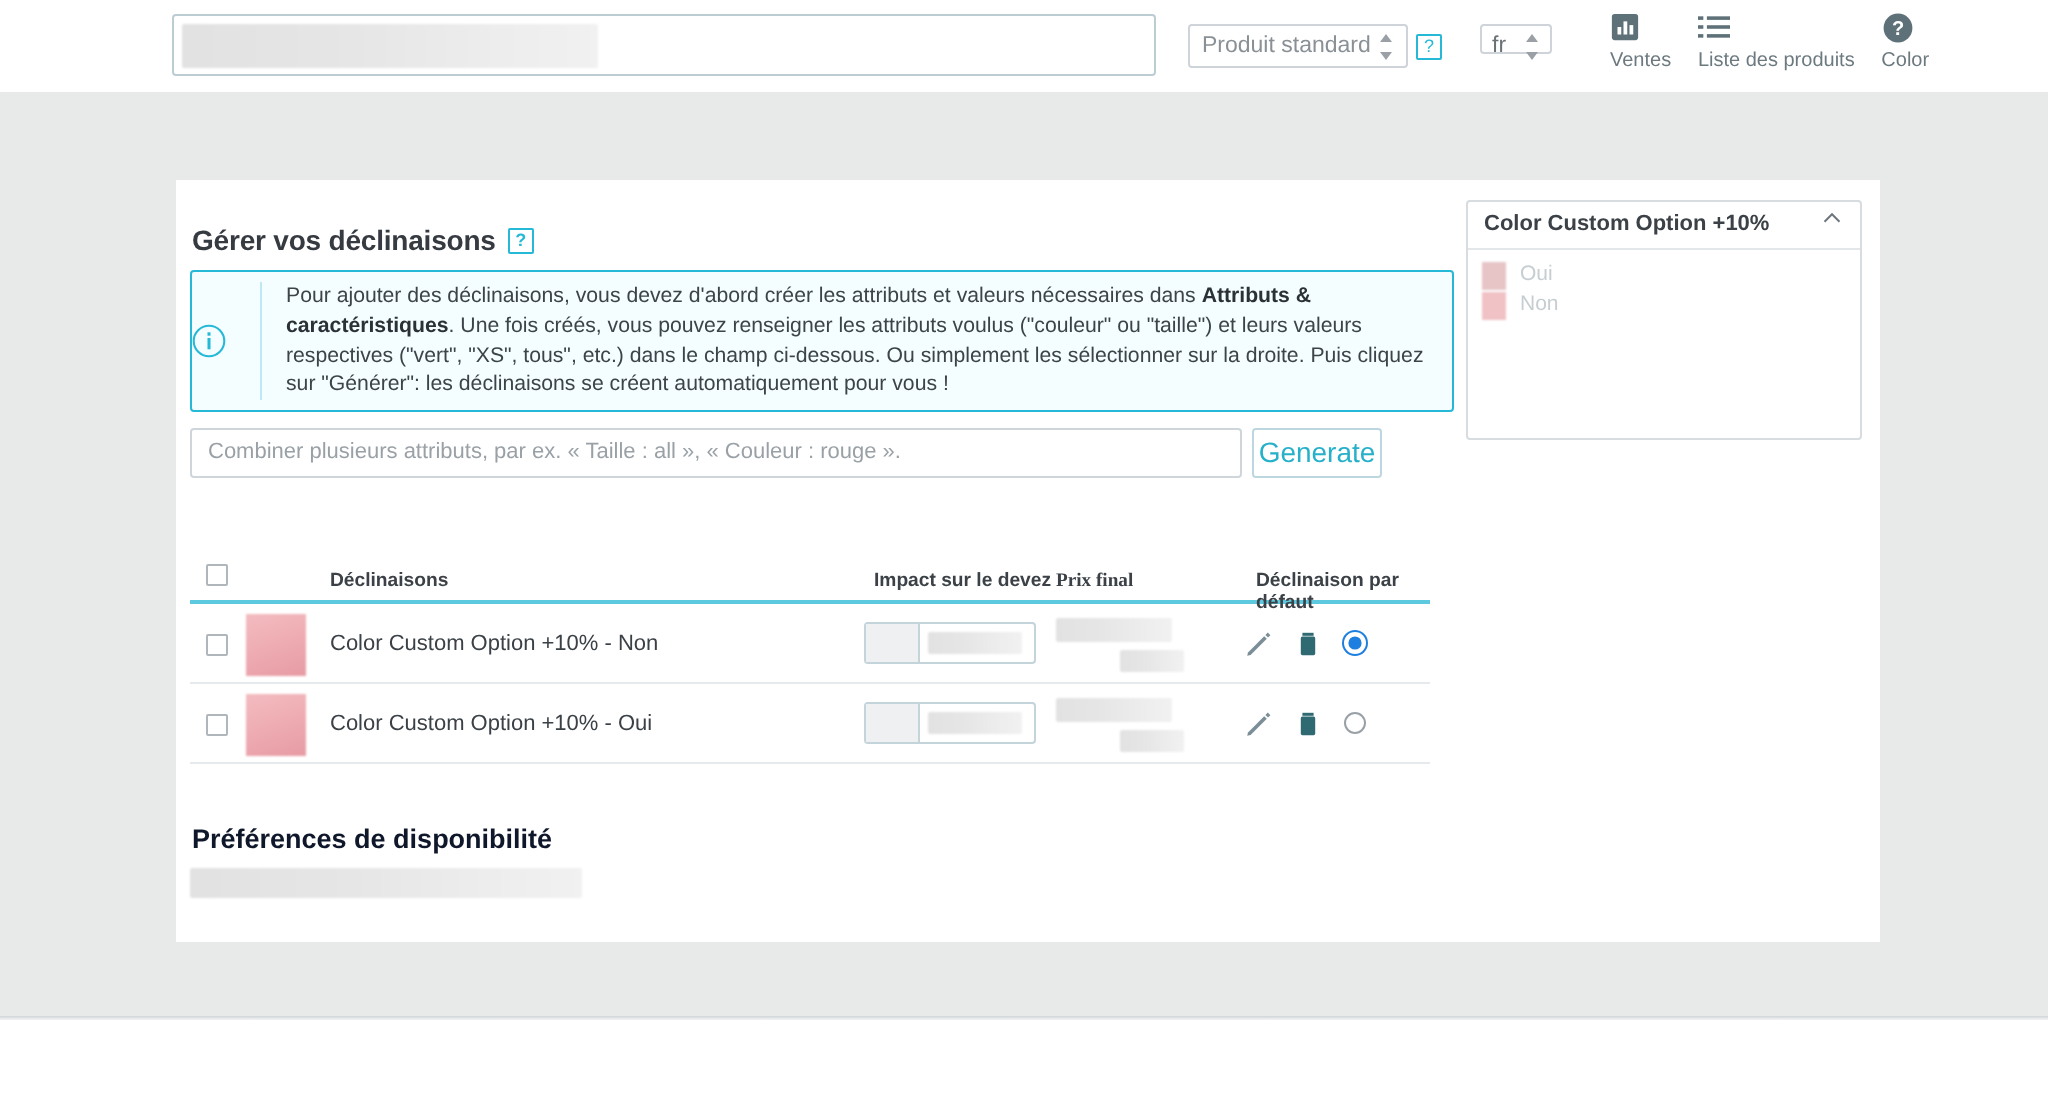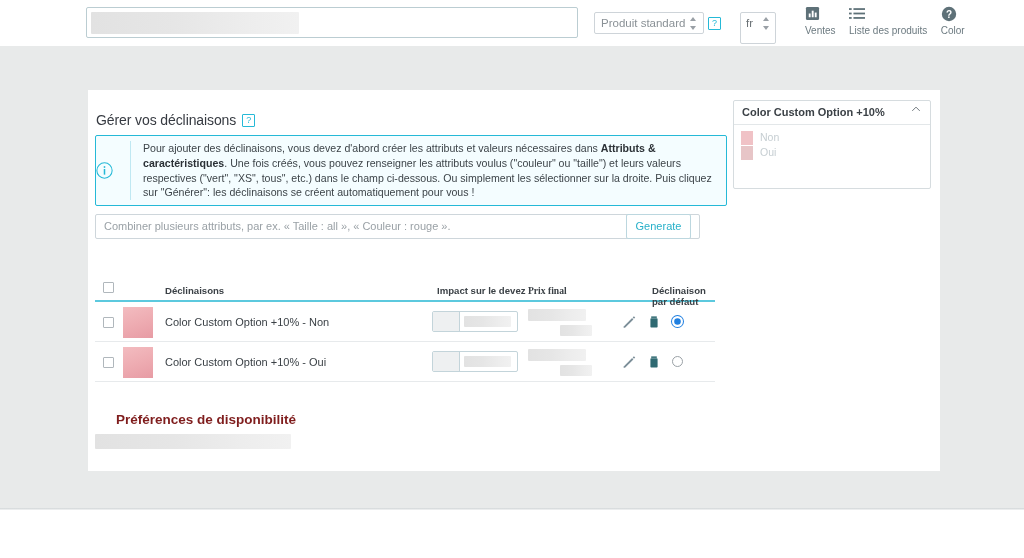--- a/index.html
+++ b/index.html
@@ -45,21 +45,21 @@
 
   .help-sq {
     display:inline-block; width: 13px; height: 13px;
     border: 1px solid #25b9d7; color: #25b9d7; background:#fff;
     font-size: 9px; line-height: 11px; text-align: center; border-radius:1px;
     vertical-align: middle;
   }
   .ptype-help { position:absolute; left: 708px; top: 17px; }
 
   .langsel {
-    position: absolute; left: 740px; top: 12px; width: 36px; height: 32px;
+    position: absolute; left: 740px; top: 12px; width: 36px; height: 15px;
     border: 1px solid #ced4d9; border-radius: 2px; background:#fff;
     color:#6b7276; font-size: 11.5px; line-height:20px; padding-left:5px;
   }
   .langsel .spin { position:absolute; right:5px; top:3px; width:7px; height:15px; }
 
   .hdr-actions { position:absolute; left: 800px; top: 6px; height: 36px; }
   .hdr-act {
     display:inline-block; text-align:center; color:#6c7a80; font-size:10px;
     vertical-align: top; padding: 0 5px; cursor: pointer;
   }
@@ -84,49 +84,49 @@
   }
 
   
   .card {
     position:absolute; left: 88px; top: 90px; width: 852px; height: 381px;
     background:#ffffff;
   }
 
   .section-title {
     position:absolute; left: 8px; top: 22px;
-    font-size: 14px; font-weight: normal; color: #363a41; letter-spacing: -0.1px;
+    font-size: 14px; font-weight: bold; color: #363a41; letter-spacing: -0.1px;
   }
   .section-title .help-sq { margin-left: 6px; position: relative; top: -1px; }
 
   
   .alert {
     position:absolute; left: 7px; top: 45px; width: 632px; height: 71px;
     border: 1px solid #25b9d7; background:#f4fdff; border-radius:2px;
     display:flex; align-items:center;
   }
   .alert .ibox {
     width: 34px; flex: 0 0 34px; text-align:center; color:#25b9d7; font-size:17px;
   }
   .alert .atext {
     font-size: 10.6px; line-height: 14.6px; color: #3d4449; padding-right: 12px;
     border-left: 1px solid #bfe8f2; padding-left: 12px; min-height: 58px;
   }
   .alert .atext b { font-weight: bold; color: #2b3136; }
 
   
   .combine {
-    position:absolute; left: 7px; top: 124px; width: 605px; height: 25px;
+    position:absolute; left: 7px; top: 124px; width: 526px; height: 25px;
     border: 1px solid #ced6db; border-radius:2px; background:#fff;
     color: #9aa1a6; font-size: 11px; line-height: 23px; padding-left: 8px;
   }
   .gen-btn {
     position:absolute; left: 538px; top: 124px; width: 65px; height: 25px;
     border: 1px solid #bcd7df; background:#fff; color: #27b0c9;
-    font-size: 11px; line-height: 23px; text-align:center; border-radius:2px; cursor:pointer;
+    font-size: 14px; line-height: 23px; text-align:center; border-radius:2px; cursor:pointer;
   }
 
   
   .bulk {
     position:absolute; left: 7px; top: 158px; width: 620px; height: 22px;
     border: 1px solid #d4dadd; background:#fbfbfc; border-radius:2px;
     font-size: 11px; font-weight:bold; color:#3b4146; line-height:20px; padding-left:8px;
     cursor:pointer;
   }
   .bulk .chev { position:absolute; right:8px; top: 6px; color:#4c5358; font-size: 11px; line-height: 10px; }
@@ -145,21 +145,21 @@
     border: 1px solid #b0b7bc; background:#fff; border-radius:1px; cursor:pointer;
   }
   .thead .cb { top: 4px; }
   .trow .cb { top: 15px; }
   .c-name { position:absolute; left: 70px; }
   .thead .c-name { top: 7px; }
   .c-impact { position:absolute; left: 342px; }
   .thead .c-impact { top: 7px; }
   .c-final { position:absolute; left: 433px; font-family: Liberation Serif, serif; }
   .thead .c-final { top: 7px; }
-  .c-default { position:absolute; left: 533px; margin-left: 24px; }
+  .c-default { position:absolute; left: 533px; }
   .thead .c-default { top: 7px; }
 
   .thumb {
     position:absolute; left: 28px; top: 5px; width: 30px; height: 31px;
     background: linear-gradient(160deg,#f3bcc0 0%, #eeacb2 50%, #e79ba4 100%);
     filter: blur(0.5px);
   }
   .rowname { position:absolute; left: 70px; top: 14px; font-size: 11px; color:#3b4146; }
 
   .impact-grp {
@@ -177,27 +177,27 @@
   .icon-edit { position:absolute; left: 527px; top: 13px; width:14px; height:14px; cursor:pointer; }
   .icon-del  { position:absolute; left: 552px; top: 13px; width:14px; height:14px; cursor:pointer; }
   .radio {
     position:absolute; left: 577px; top: 14px; width: 11px; height: 11px;
     border-radius:50%; border: 1px solid #9aa1a6; background:#fff; cursor:pointer;
   }
   .radio.on { border: none; background:#1f7fe0; box-shadow: inset 0 0 0 2.2px #fff, 0 0 0 1px #1f7fe0; }
 
   
   .prefs-title {
-    position:absolute; left: 8px; top: 322px; font-size: 13.5px; font-weight:bold; color:#7f1d1d;margin-left:20px;
+    position:absolute; left: 8px; top: 322px; font-size: 13.5px; font-weight:bold; color:#0f172a;
   }
   .prefs-redact { position:absolute; left: 7px; top: 344px; width: 196px; height: 15px; }
 
   
   .rpanel {
-    position:absolute; left: 733px; top: 100px; width: 198px; height: 89px;
+    position:absolute; left: 733px; top: 100px; width: 198px; height: 120px;
     border: 1px solid #d6dcdf; background:#fff; border-radius:2px;
   }
   .rpanel .rp-head {
     height: 24px; border-bottom: 1px solid #e3e7e9; position: relative;
     font-size: 11px; font-weight:bold; color:#3b4146; line-height: 23px; padding-left:8px;
     cursor:pointer;
   }
   .rpanel .rp-head .chev { position:absolute; right:9px; top: 5px; font-size:10px; color:#6e767b; }
   .rp-item { position: relative; height: 15px; padding-left: 26px; font-size: 10.5px; color:#c6ced2; cursor:pointer; }
   .rp-sw { position:absolute; left: 7px; top: 0px; width: 12px; height: 14px;
@@ -380,27 +380,27 @@
     <div class="rp-head">
       <span>Color Custom Option +10%</span>
       <span class="chev">
         <svg width="10" height="6" viewBox="0 0 12 8">
             <path d="M1 6.5 L6 1.5 L11 6.5" fill="none" stroke="#6e767b" stroke-width="1.3"></path>
           </svg>
       </span>
     </div>
     <div class="rp-list">
       <div class="rp-item">
+        <span class="rp-sw b"></span>
+        <span>Oui</span>
+      </div>
+      <div class="rp-item">
         <span class="rp-sw"></span>
         <span>Non</span>
       </div>
-      <div class="rp-item">
-        <span class="rp-sw b"></span>
-        <span>Oui</span>
-      </div>
     </div>
   </div>
 
   <div class="footline"></div>
   <div class="footer">
 
     
 
     
 

